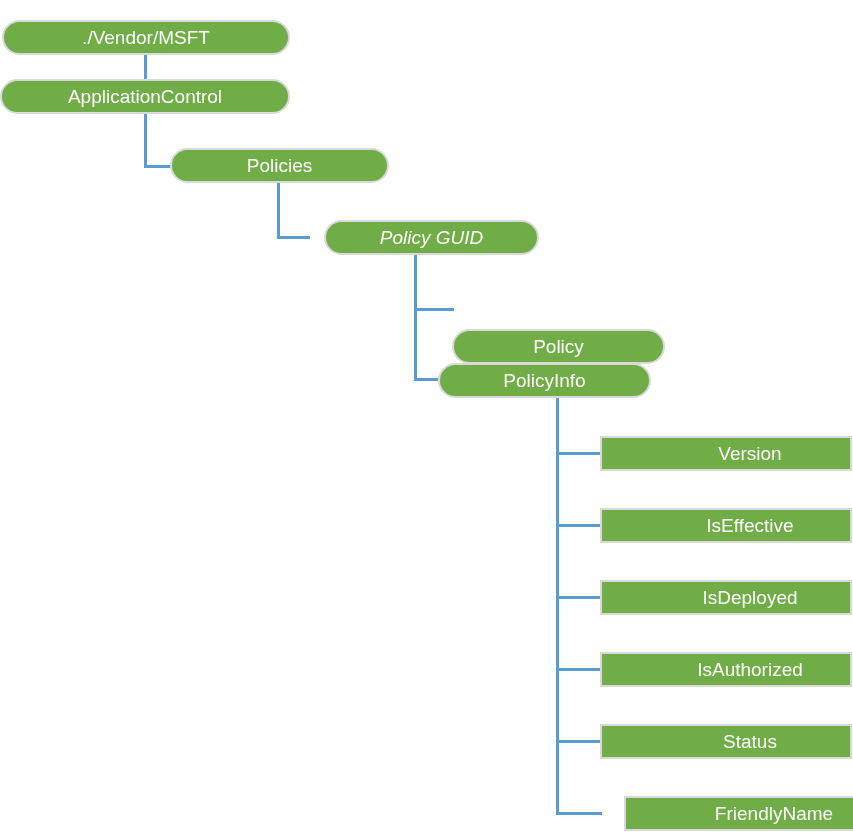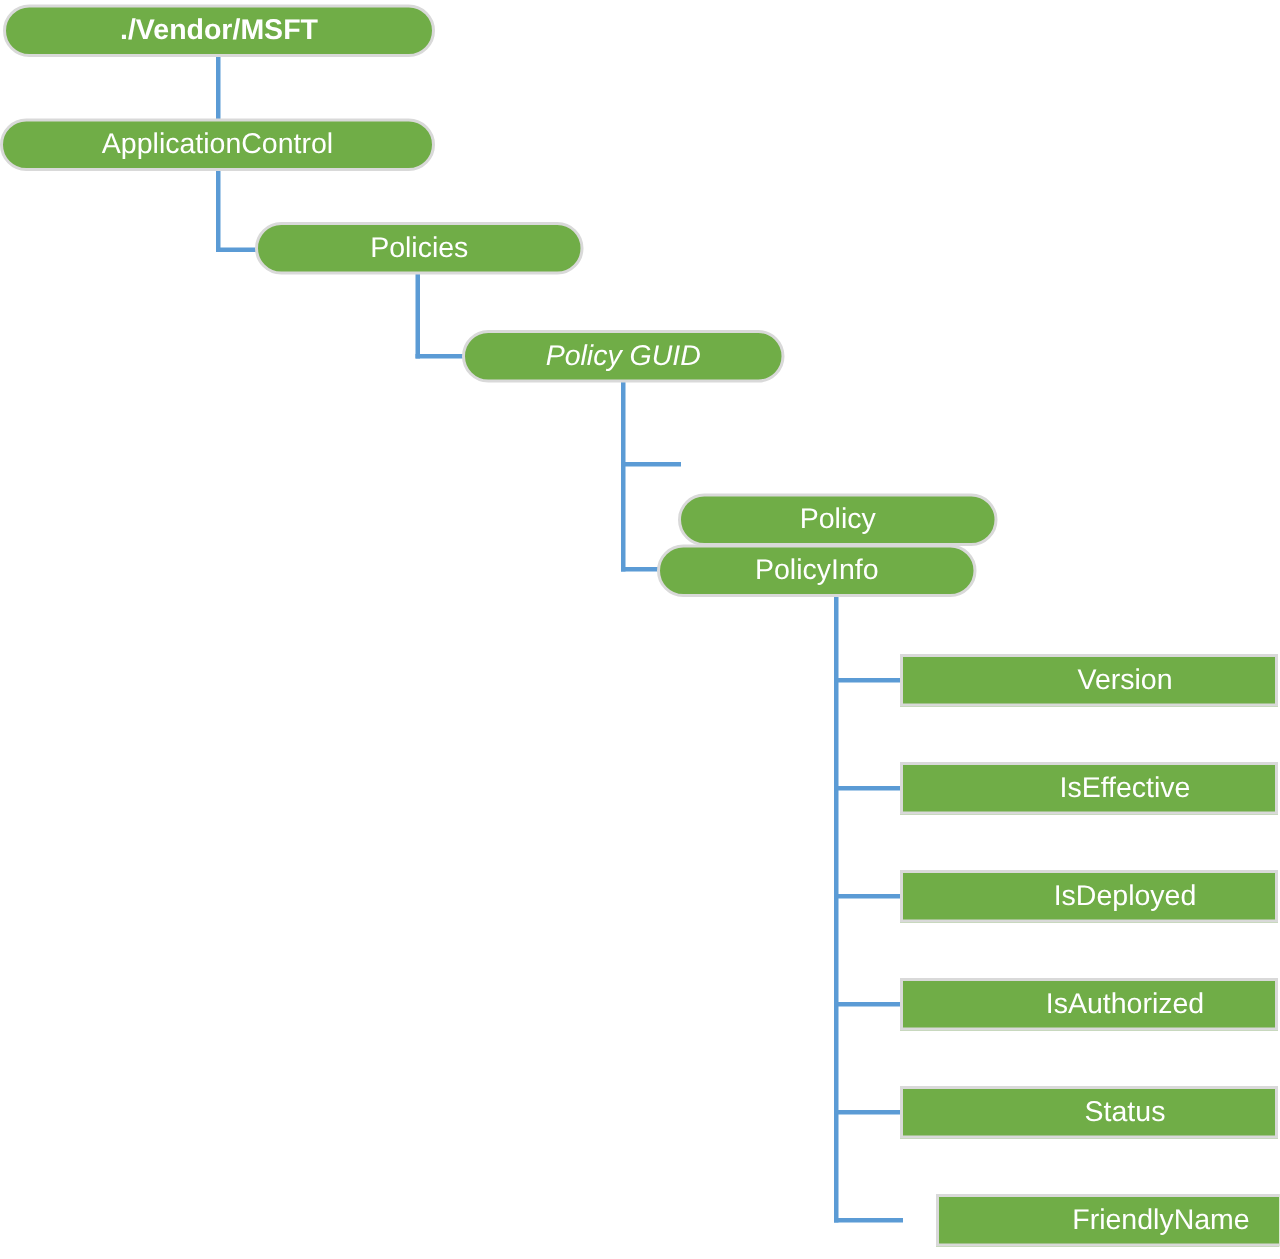--- a/index.html
+++ b/index.html
@@ -27,24 +27,24 @@
     line-height: 1;
     white-space: nowrap;
   }
   .pill { border-radius: 18px; }
   .rect { border-radius: 0; padding-left: 48px; }
   .italic { font-style: italic; }
 
   .conn { position: absolute; background: var(--connector, #5B9BD5); }
 
   
-  #n1  { left: 2px;   top: 3px;   width: 288px; font-weight: bold; }
+  #n1  { left: 2px;   top: 20px;   width: 288px; }
   #n2  { left: 0px;   top: 79px;  width: 290px; }
   #n3  { left: 170px; top: 148px; width: 219px; }
-  #n4  { left: 308px; top: 220px; width: 215px; }
+  #n4  { left: 324px; top: 220px; width: 215px; }
   #n5  { left: 452px; top: 293px; width: 213px; margin-top: 36px; }
   #n6  { left: 438px; top: 363px; width: 213px; }
   #n7  { left: 600px; top: 436px; width: 252px; }
   #n8  { left: 600px; top: 508px; width: 252px; }
   #n9  { left: 600px; top: 580px; width: 252px; }
   #n10 { left: 600px; top: 652px; width: 252px; }
   #n11 { left: 600px; top: 724px; width: 252px; }
   #n12 { left: 600px; top: 796px; width: 252px; margin-left: 24px; }
 
   

